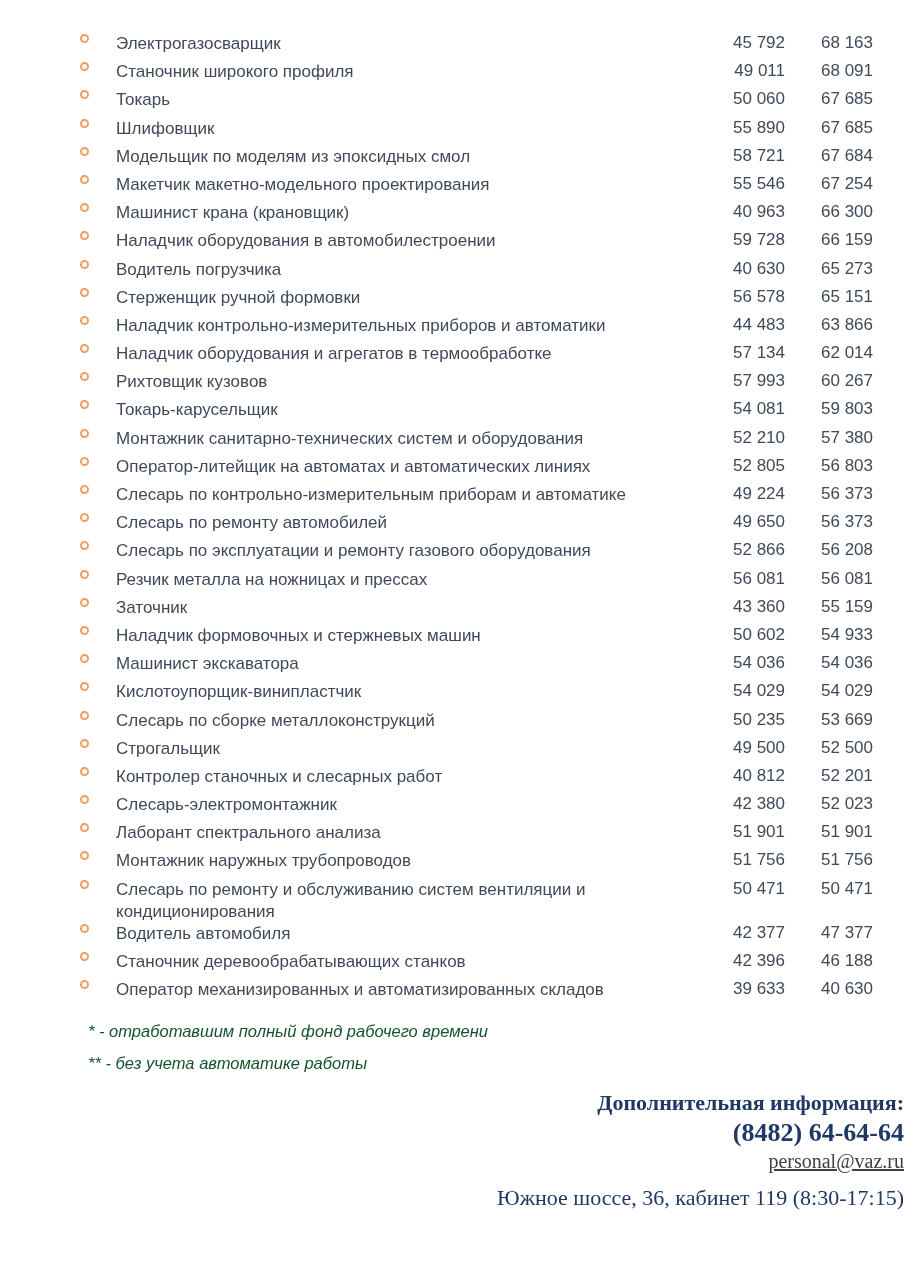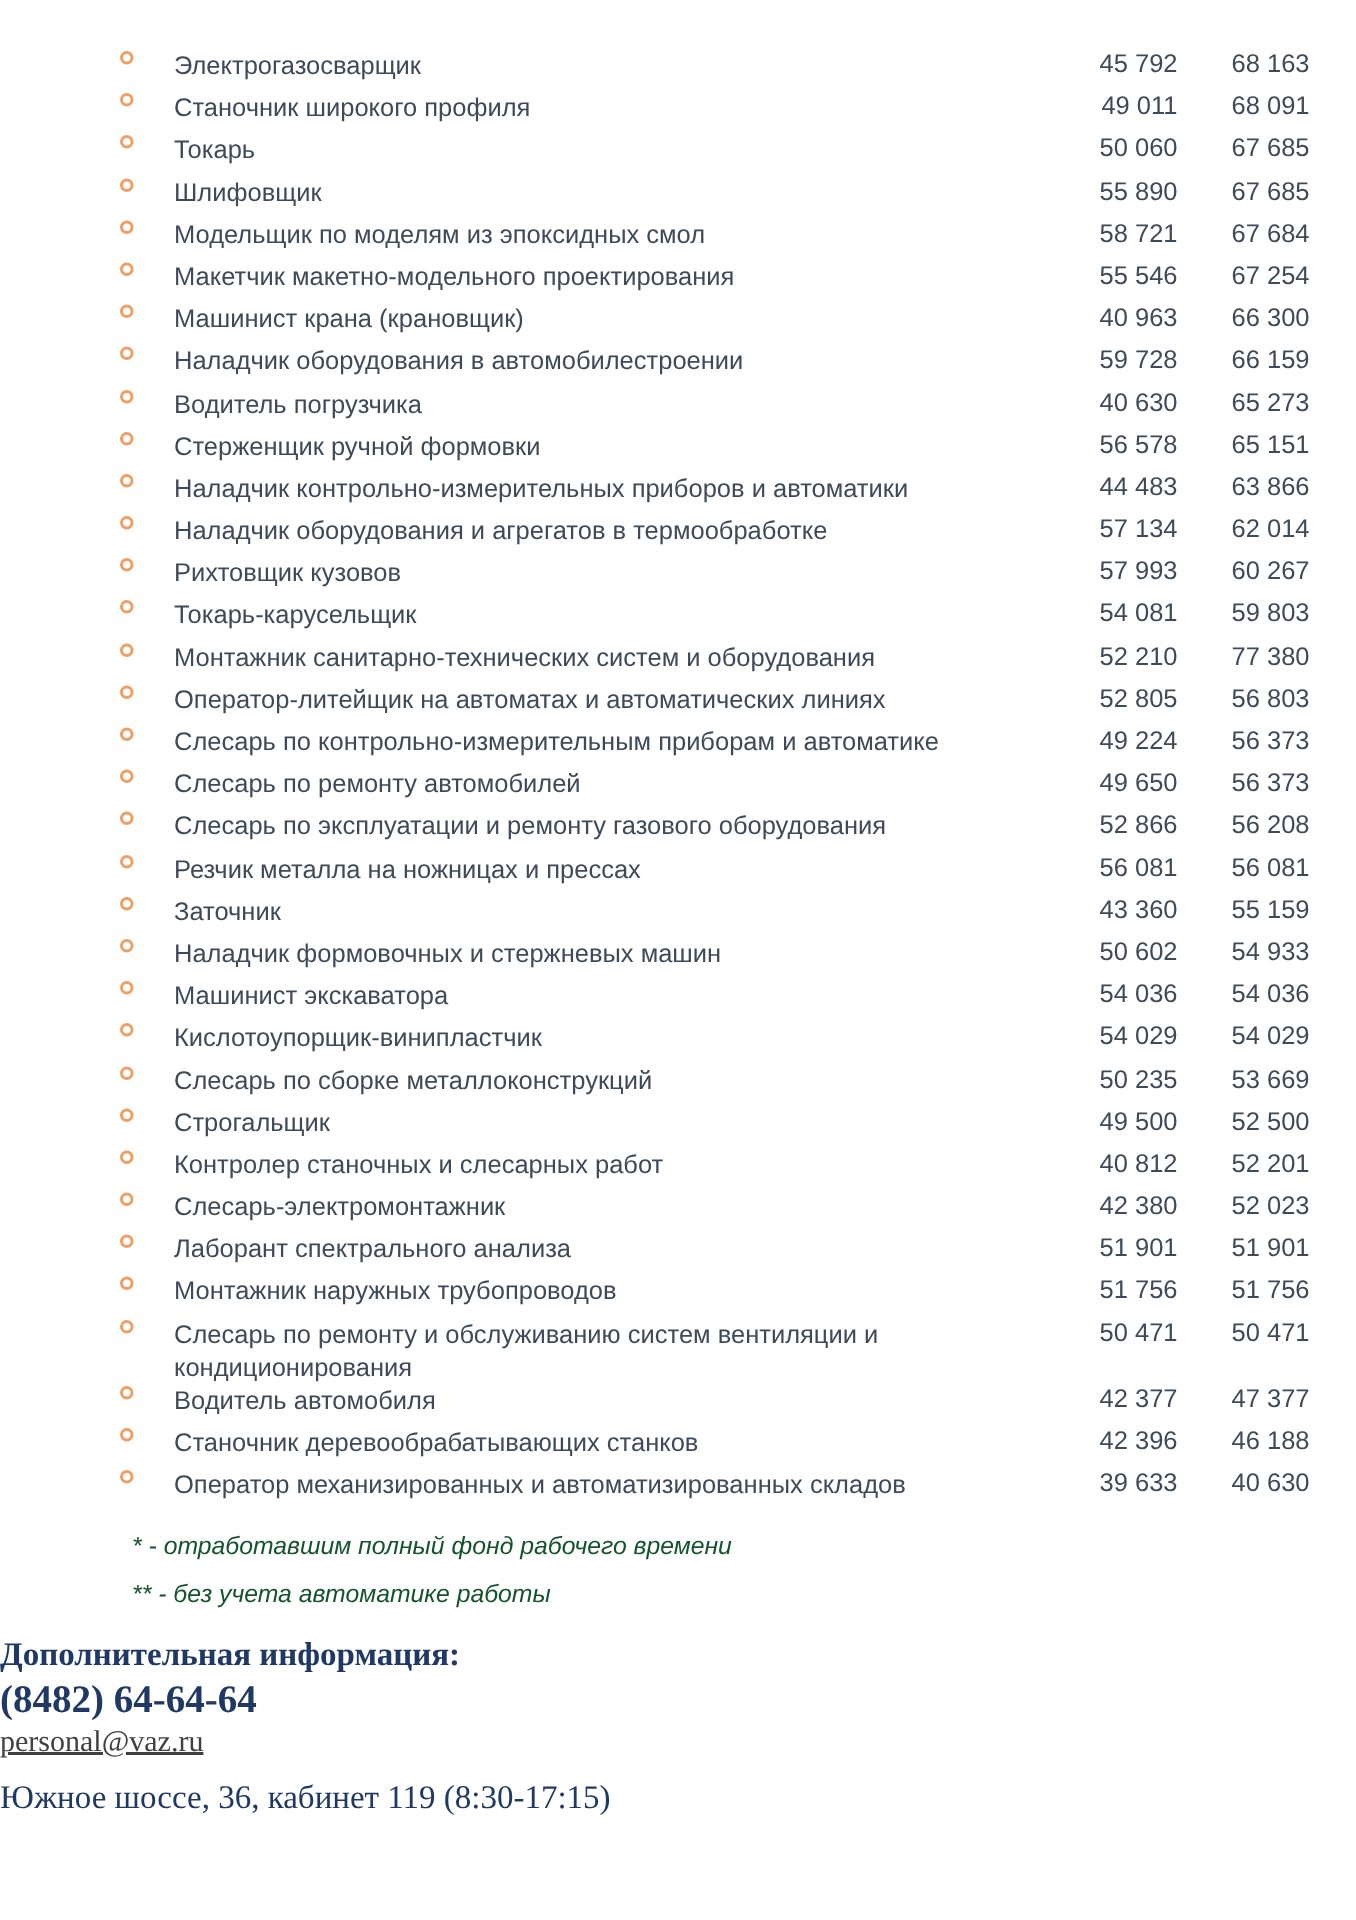--- a/index.html
+++ b/index.html
@@ -54,21 +54,21 @@
   }
   .footnote {
     font-style: italic;
     font-size: 16.5px;
     line-height: 20px;
     margin-bottom: 12px;
     color: #14532d;
   }
   .contact {
     margin-top: 16px;
-    text-align: left;
+    text-align: right;
     font-family: "Liberation Serif", serif;
     color: #1F3864;
   }
   .contact-title {
     font-size: 22px;
     font-weight: bold;
     line-height: 28px;
   }
   .contact-phone {
     font-size: 26px;
@@ -207,21 +207,21 @@
         <span class="spacer"></span>
         <span class="salary col1">54 081</span>
         <span class="salary col2">59 803</span>
       </li>
 
       <li class="job-row">
         <span class="bullet"></span>
         <span class="job-label">Монтажник санитарно-технических систем и оборудования</span>
         <span class="spacer"></span>
         <span class="salary col1">52 210</span>
-        <span class="salary col2">77 380</span>
+        <span class="salary col2">57 380</span>
       </li>
 
       <li class="job-row">
         <span class="bullet"></span>
         <span class="job-label">Оператор-литейщик на автоматах и автоматических линиях</span>
         <span class="spacer"></span>
         <span class="salary col1">52 805</span>
         <span class="salary col2">56 803</span>
       </li>
 

